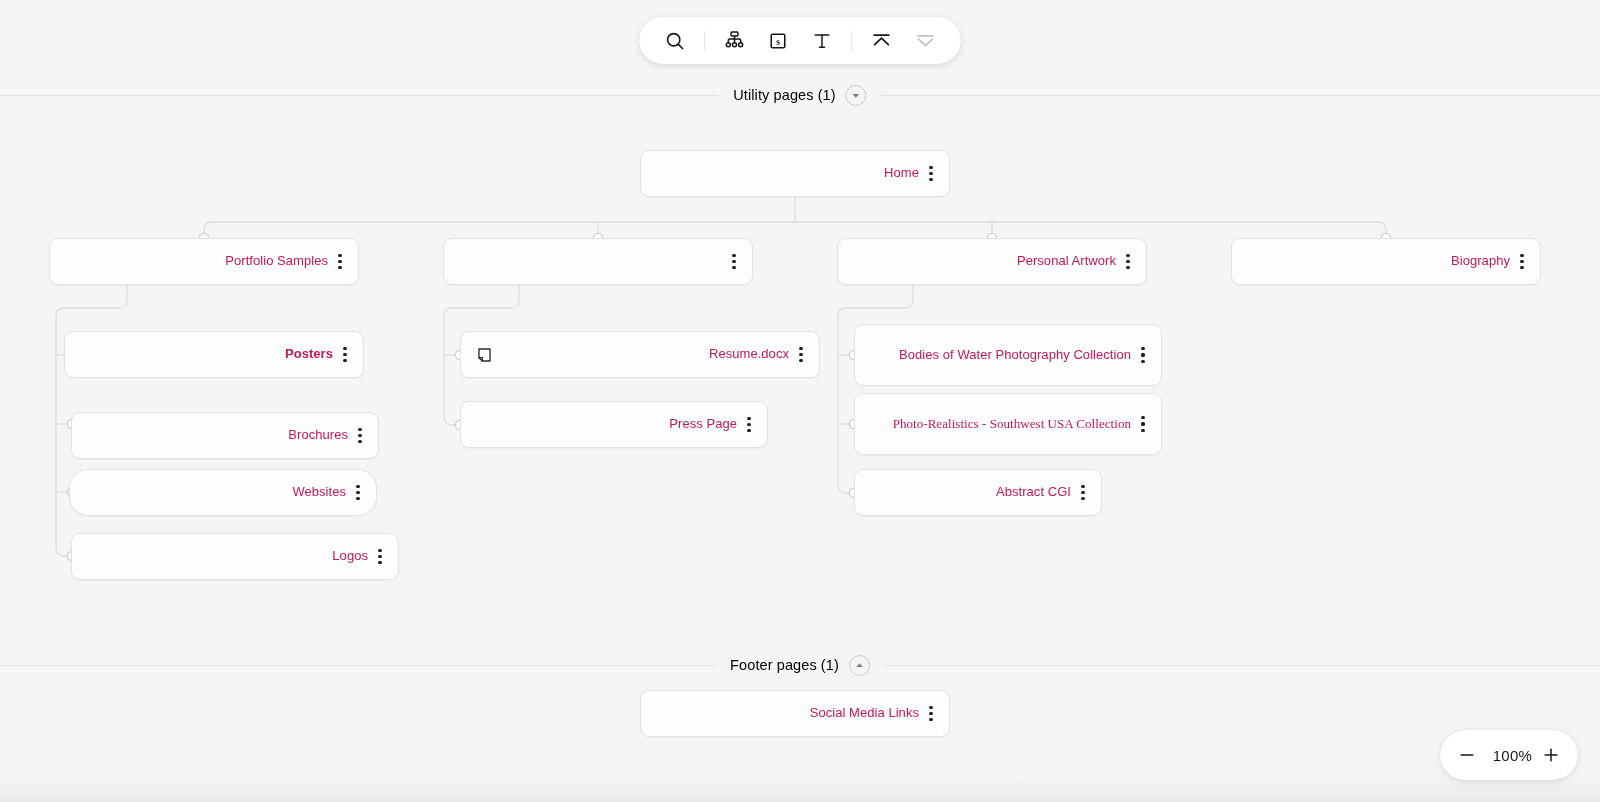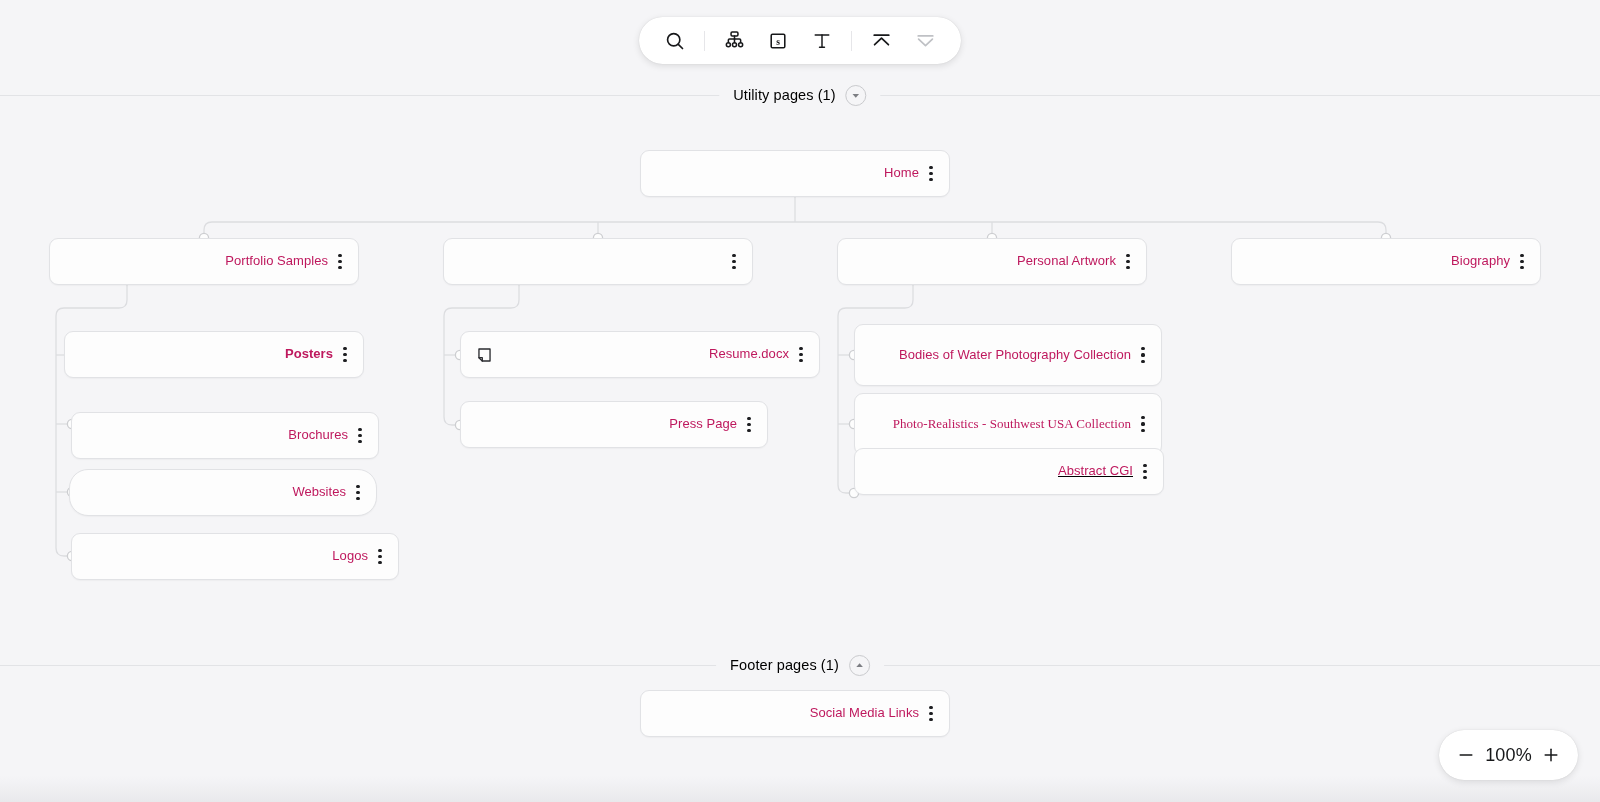--- a/index.html
+++ b/index.html
@@ -188,21 +188,21 @@
     border: none;
     background: transparent;
     display: flex;
     align-items: center;
     justify-content: center;
     cursor: pointer;
     border-radius: 50%;
     color: #17181a;
   }
   #zoom-level {
-    font-size: 18px;
+    font-size: 15px;
     color: #17181a;
     min-width: 46px;
     text-align: right;
     letter-spacing: 0.2px;
     user-select: none;
   }
 
   
   #bottom-fade {
     position: absolute;
@@ -443,21 +443,21 @@
 
   <div class="node" style="left:854px; top:393px; width:308px; height:62px;font-family:Liberation Serif, serif;">
     <span class="node-label">Photo-Realistics - Southwest USA Collection</span>
     <span class="kebab">
         <i></i>
         <i></i>
         <i></i>
       </span>
   </div>
 
-  <div class="node" style="left:854px; top:448px; width:310px; height:47px;text-decoration:underline;">
+  <div class="node" style="left:854px; top:469px; width:248px; height:47px;">
     <span class="node-label">Abstract CGI</span>
     <span class="kebab">
         <i></i>
         <i></i>
         <i></i>
       </span>
   </div>
 
   <div class="section-divider" style="top:665px;"></div>
   <div class="section-label" style="top:653px;">

